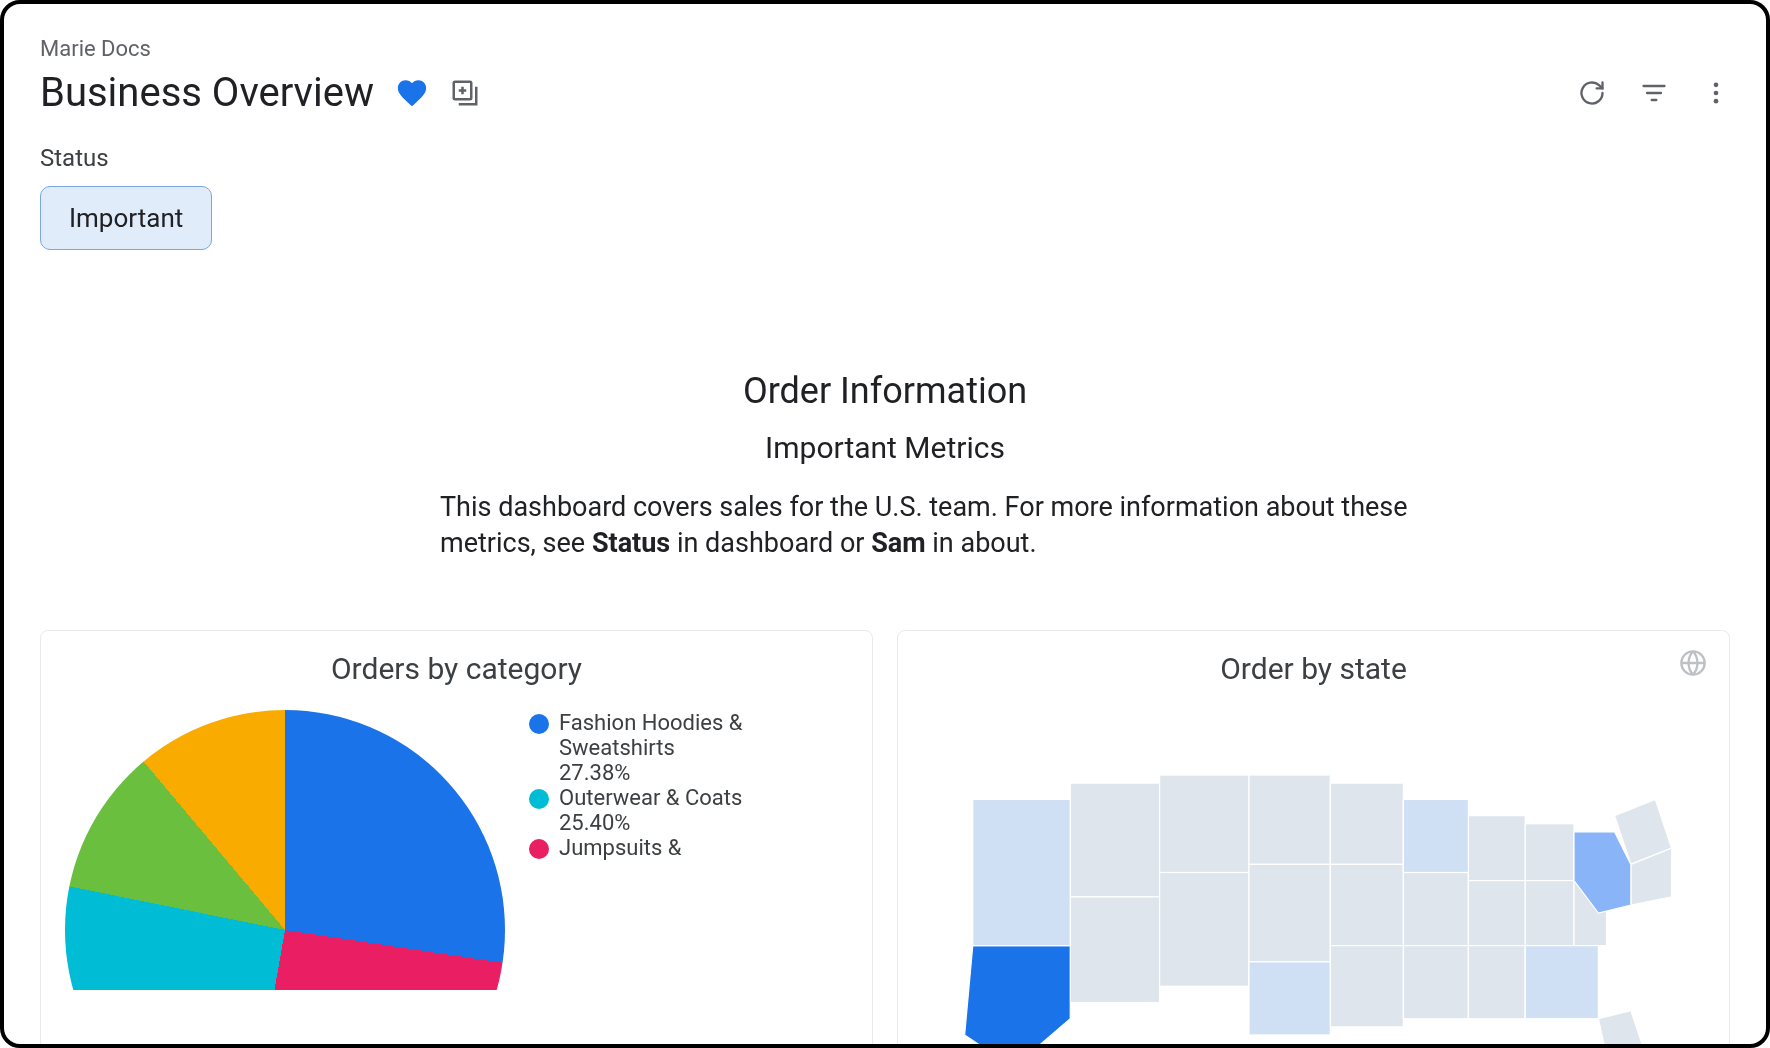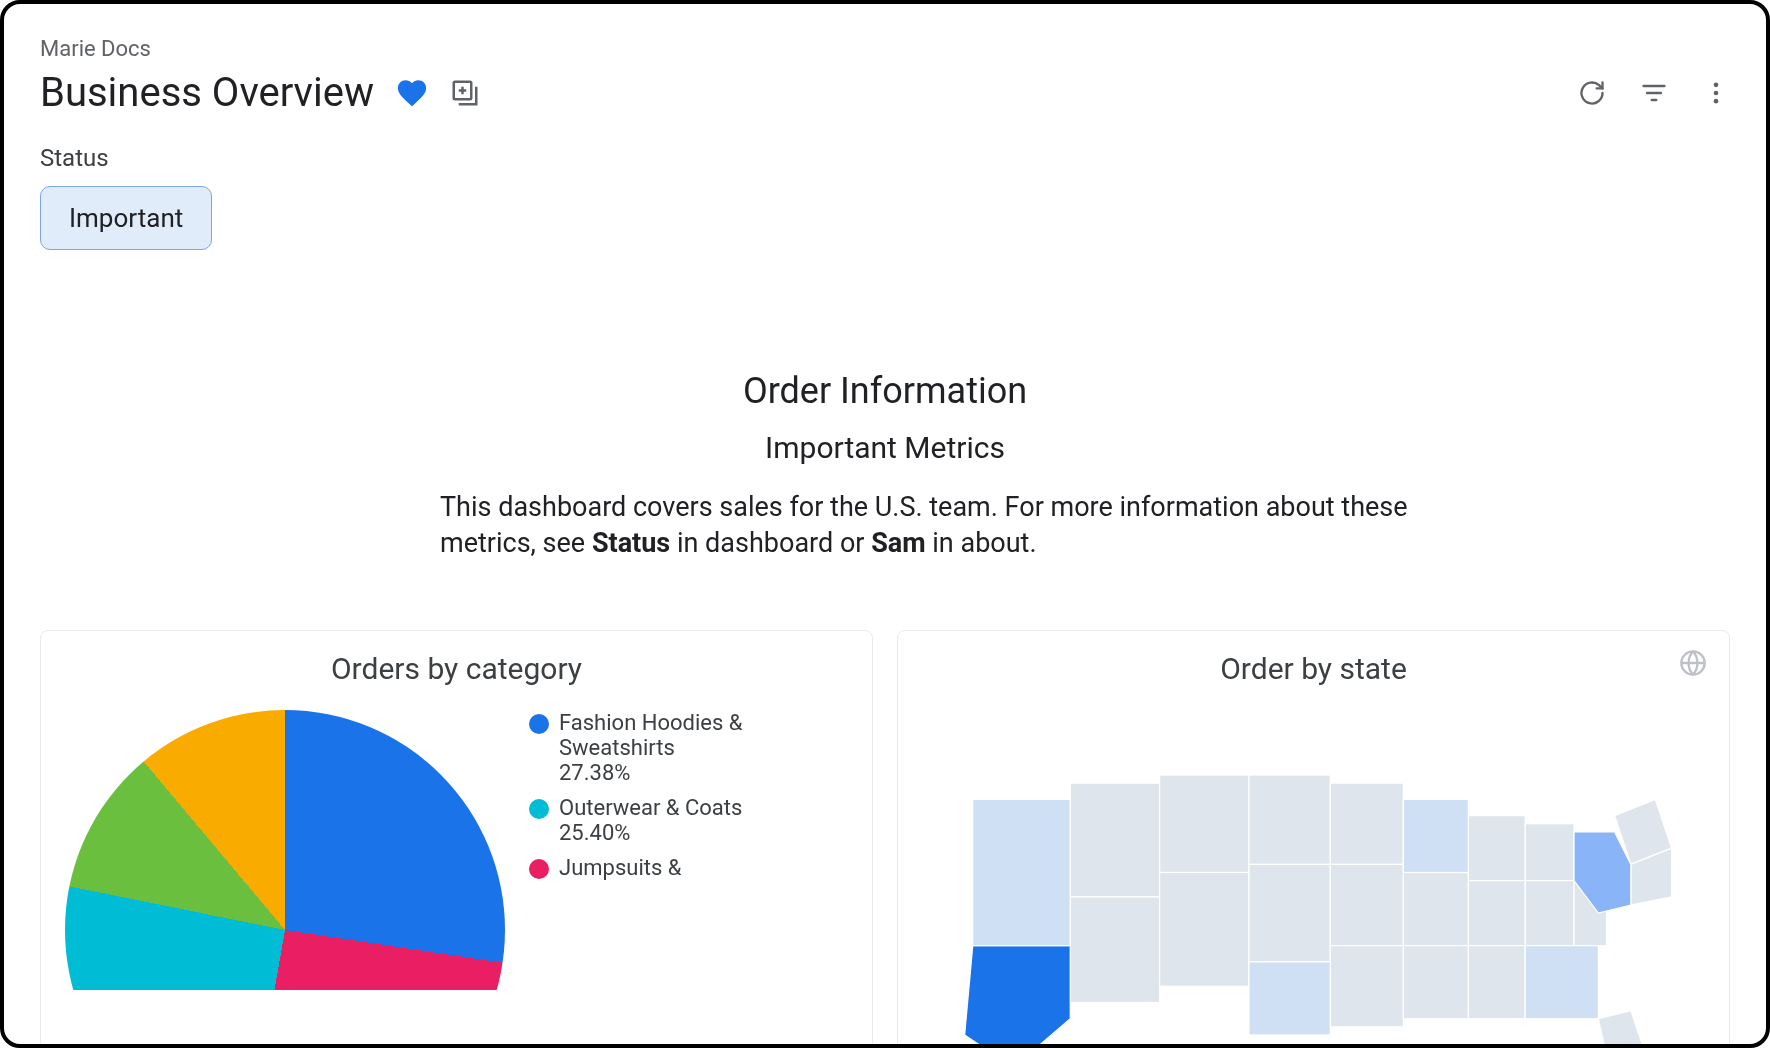--- a/index.html
+++ b/index.html
@@ -137,21 +137,21 @@
         #1a73e8 0deg 98.57deg,
         #e91e63 98.57deg 190deg,
         #00bcd4 190deg 281.44deg,
         #6bbf3e 281.44deg 320deg,
         #f9ab00 320deg 360deg
       );
     }
     .legend {
       display: flex;
       flex-direction: column;
-      gap: 10px;
+      gap: 0;
       font-size: 22px;
       color: #3c4043;
       max-width: 220px;
     }
     .legend-item {
       display: flex;
       align-items: flex-start;
       gap: 10px;
     }
     .legend-dot {

